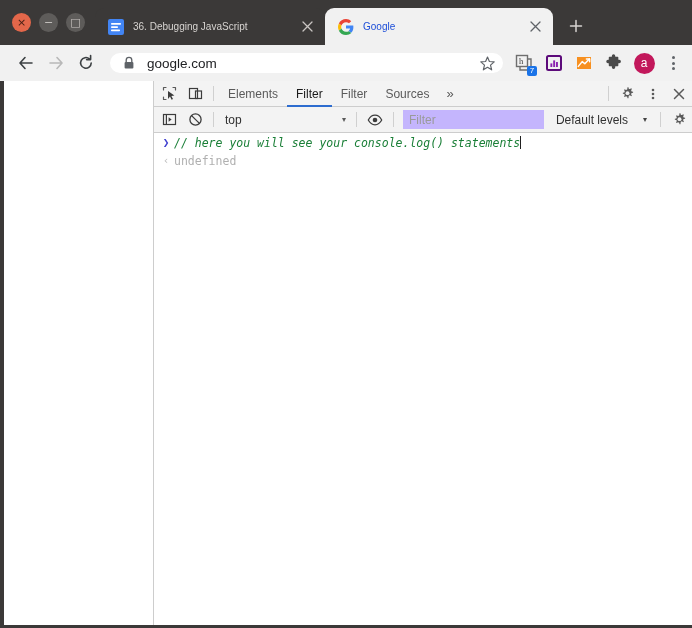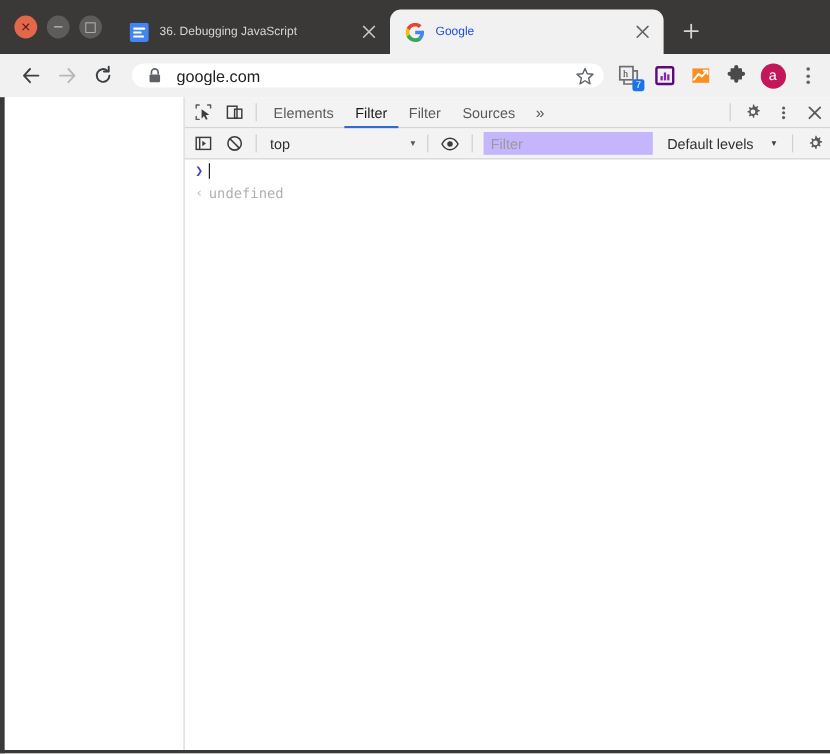--- a/index.html
+++ b/index.html
@@ -621,21 +621,21 @@
             <path d="M8,1.2 l1,0 0.35,1.6 a5,5 0 0 1 1.25,0.52 l1.4,-0.87 0.7,0.7 -0.87,1.4 a5,5 0 0 1 0.52,1.25 l1.6,0.35 0,1 -1.6,0.35 a5,5 0 0 1 -0.52,1.25 l0.87,1.4 -0.7,0.7 -1.4,-0.87 a5,5 0 0 1 -1.25,0.52 L9,13.0 l-1,0 -0.35,-1.6 a5,5 0 0 1 -1.25,-0.52 l-1.4,0.87 -0.7,-0.7 0.87,-1.4 a5,5 0 0 1 -0.52,-1.25 L3.05,8.15 l0,-1 1.6,-0.35 a5,5 0 0 1 0.52,-1.25 L4.3,4.15 5,3.45 6.4,4.32 a5,5 0 0 1 1.25,-0.52 Z" fill="#5a5a5a"></path>
             <circle cx="8.0" cy="7.6" r="2.1" fill="#f3f3f3"></circle>
           </svg>
         </div>
       </div>
 
       <div class="console-body">
 
         <div class="console-line">
           <span class="cl-gutter prompt">❯</span>
-          <span class="cl-text-input"><span class="caretbar"></span></span>
+          <span class="cl-text-input"><span>// here you will see your console.log() statements</span><span class="caretbar"></span></span>
         </div>
 
         <div class="console-line">
           <span class="cl-gutter result">‹</span>
           <span class="cl-text-result">undefined</span>
         </div>
 
       </div>
     </div>
   </div>

